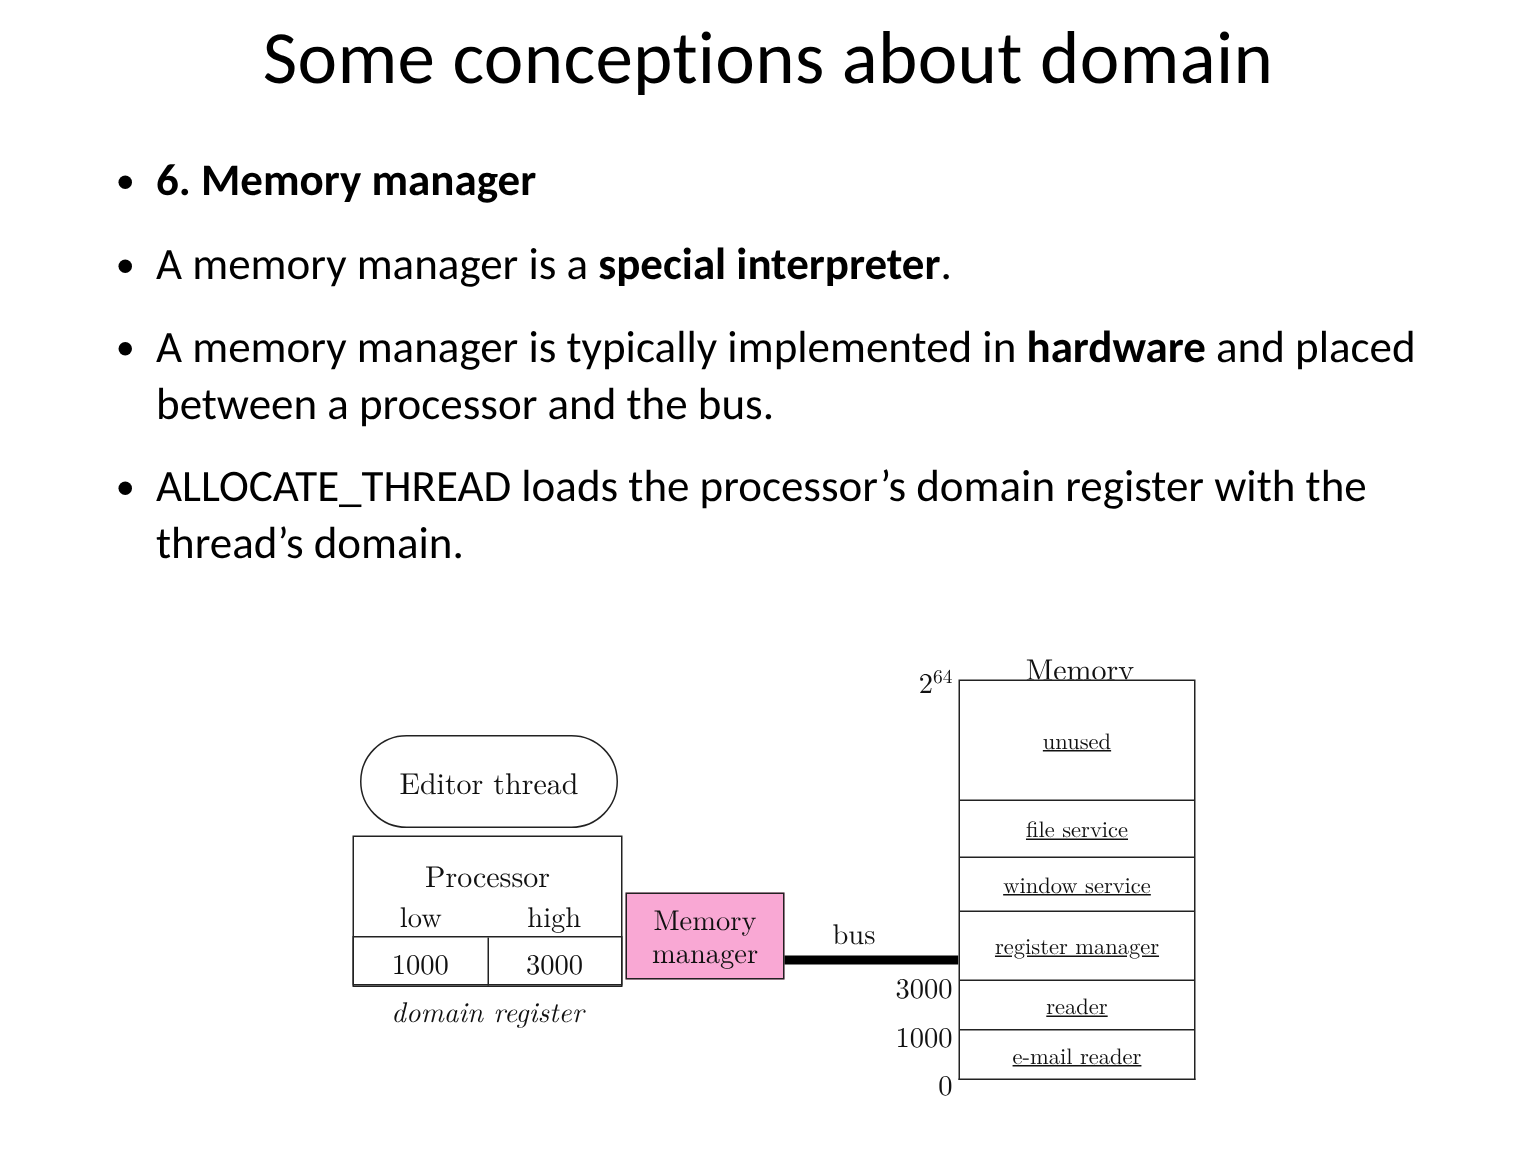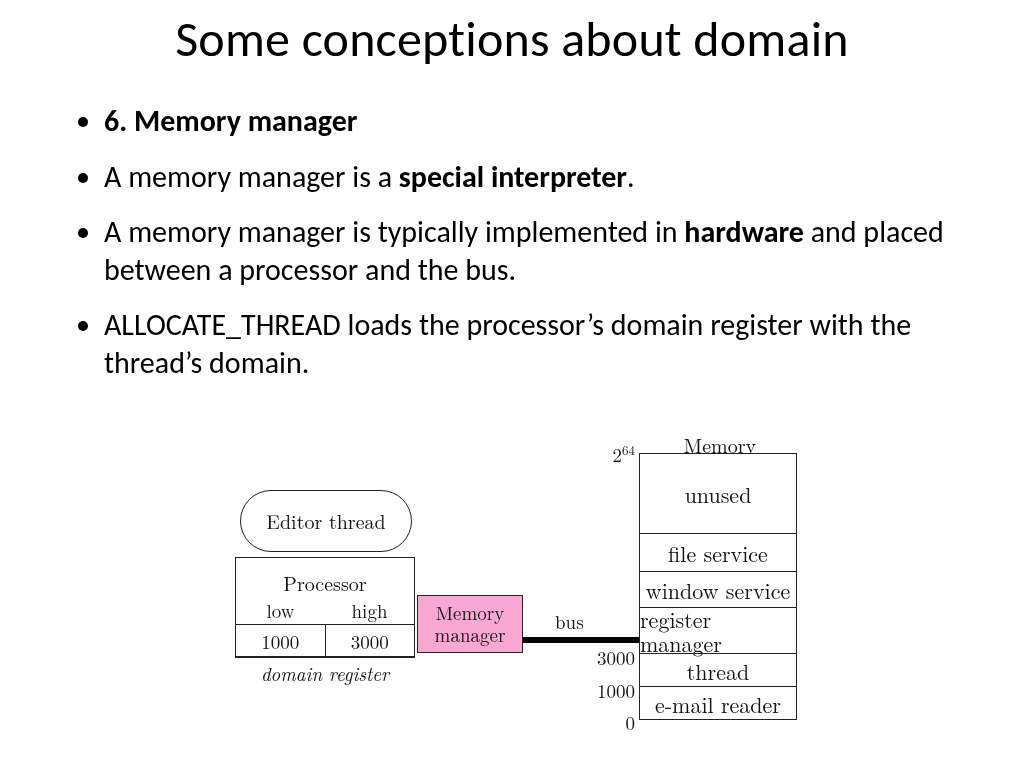--- a/index.html
+++ b/index.html
@@ -179,22 +179,23 @@
     border-right: 1.5px solid #222;
     border-bottom: 1.5px solid #222;
     box-sizing: border-box;
     background: #fff;
   }
   .mem-col .row {
     border-top: 1.5px solid #222;
     display: flex;
     align-items: center;
     justify-content: center;
-    font-size: 22px;
-    box-sizing: border-box;
+    font-size: 15px;
+    box-sizing: border-box;
+    text-decoration: underline;
   }
   .mem-col .row.first { border-top: 1.5px solid #222; }
   .mem-title {
     position: absolute;
     left: 460px;
     top: -10px;
     width: 130px;
     text-align: center;
     font-size: 20px;
   }
@@ -263,21 +264,21 @@
     <div class="mem-title">Memory</div>
     <div class="mem-exp">
       <span>2</span><sup>64</sup>
     </div>
 
     <div class="mem-col">
       <div class="row first" style="height:80px;">unused</div>
       <div class="row" style="height:38px;">file service</div>
       <div class="row" style="height:36px;">window service</div>
       <div class="row" style="height:46px; line-height:1.05; padding:3px 0;">register manager</div>
-      <div class="row" style="height:33px;">thread</div>
+      <div class="row" style="height:33px;">reader</div>
       <div class="row" style="height:33px;">e-mail reader</div>
     </div>
 
     <div class="addr" style="left:394px; top:204px;">3000</div>
     <div class="addr" style="left:394px; top:237px;">1000</div>
     <div class="addr" style="left:394px; top:269px;">0</div>
 
   </div>
 
 </div>

